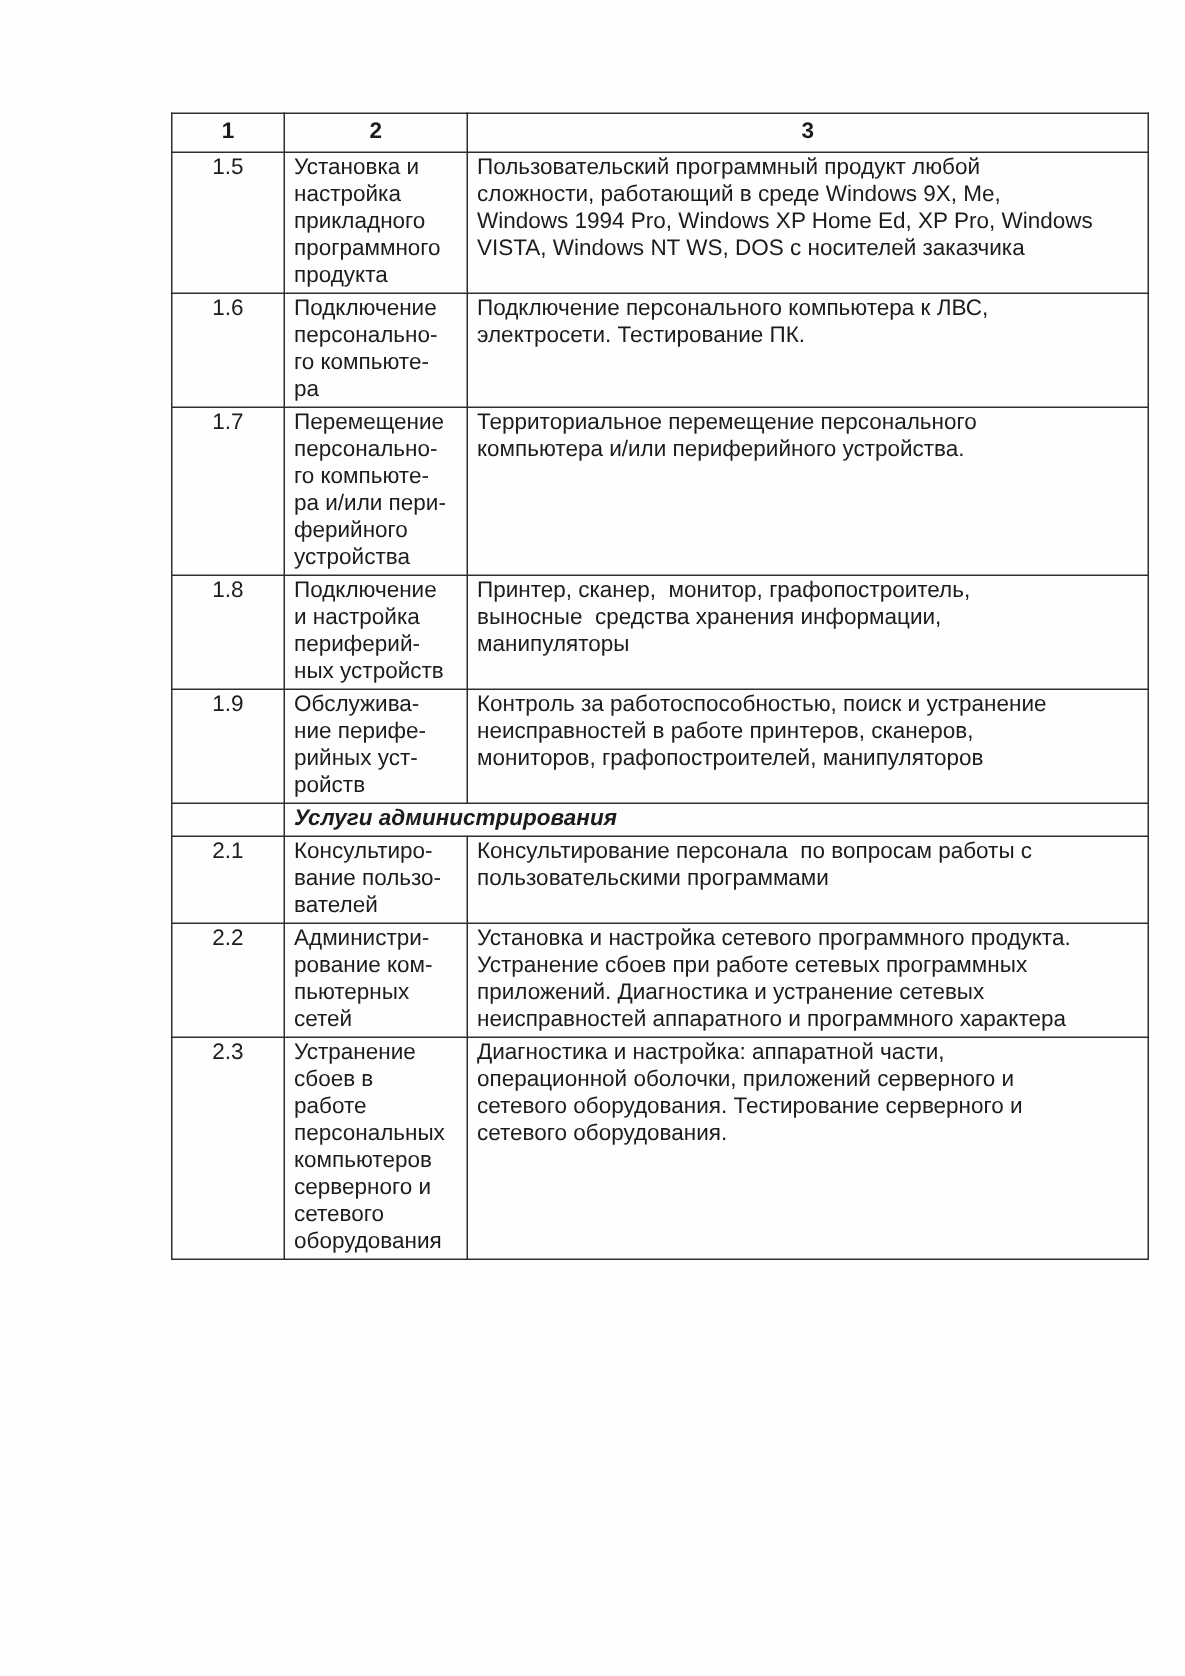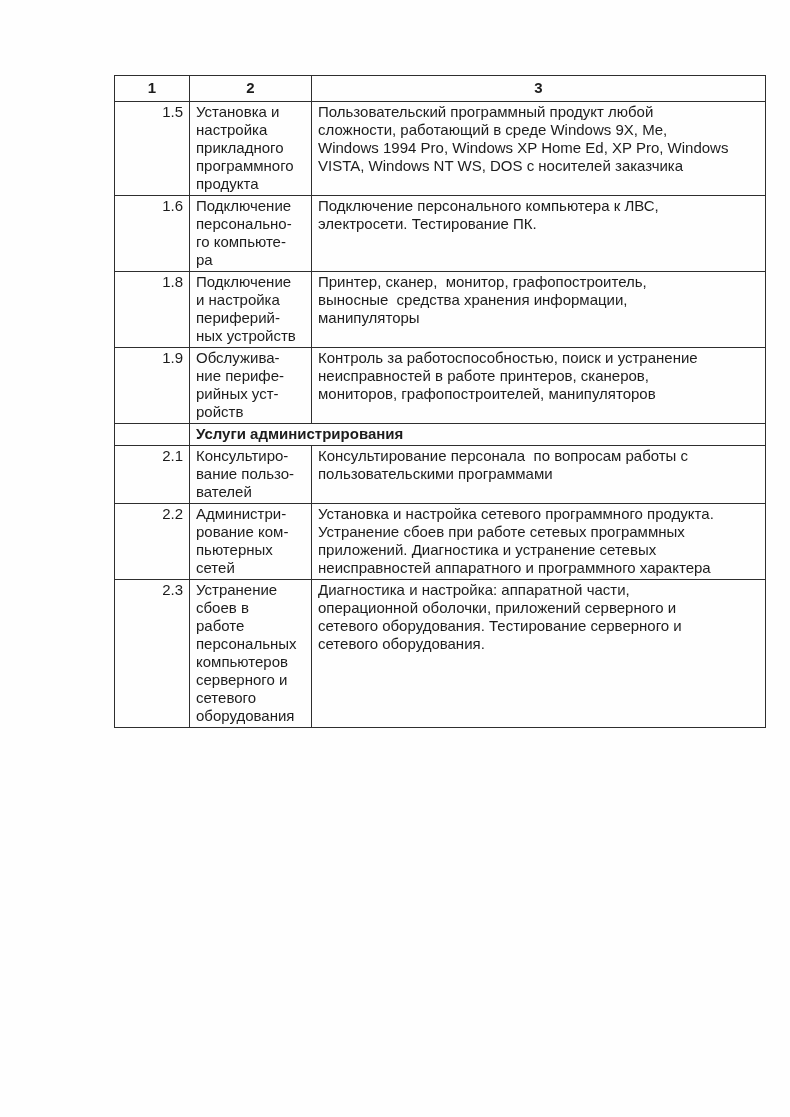--- a/index.html
+++ b/index.html
@@ -31,24 +31,25 @@
     padding: 1px 6px 2px 6px;
     white-space: pre-wrap;
     overflow: hidden;
   }
   .doc-table th {
     text-align: center;
     font-weight: bold;
     padding: 3px 6px 4px 6px;
   }
   .cell-num {
-    text-align: right;
+    text-align: center;
   }
   .section-cell {
     font-weight: bold;
+    font-style: italic;
     padding-top: 1px;
     padding-bottom: 1px;
   }
 </style>
 </head>
 <body>
 
 <table class="doc-table">
   <colgroup>
     <col style="width:75px">
@@ -79,20 +80,31 @@
   <tr>
     <td class="cell-num">1.6</td>
     <td>Подключение
 персонально-
 го компьюте-
 ра</td>
     <td>Подключение персонального компьютера к ЛВС,
 электросети. Тестирование ПК.</td>
   </tr>
 
+  <tr>
+    <td class="cell-num">1.7</td>
+    <td>Перемещение
+персонально-
+го компьюте-
+ра и/или пери-
+ферийного
+устройства</td>
+    <td>Территориальное перемещение персонального
+компьютера и/или периферийного устройства.</td>
+  </tr>
 
   <tr>
     <td class="cell-num">1.8</td>
     <td>Подключение
 и настройка
 периферий-
 ных устройств</td>
     <td>Принтер, сканер,  монитор, графопостроитель,
 выносные  средства хранения информации,
 манипуляторы</td>

